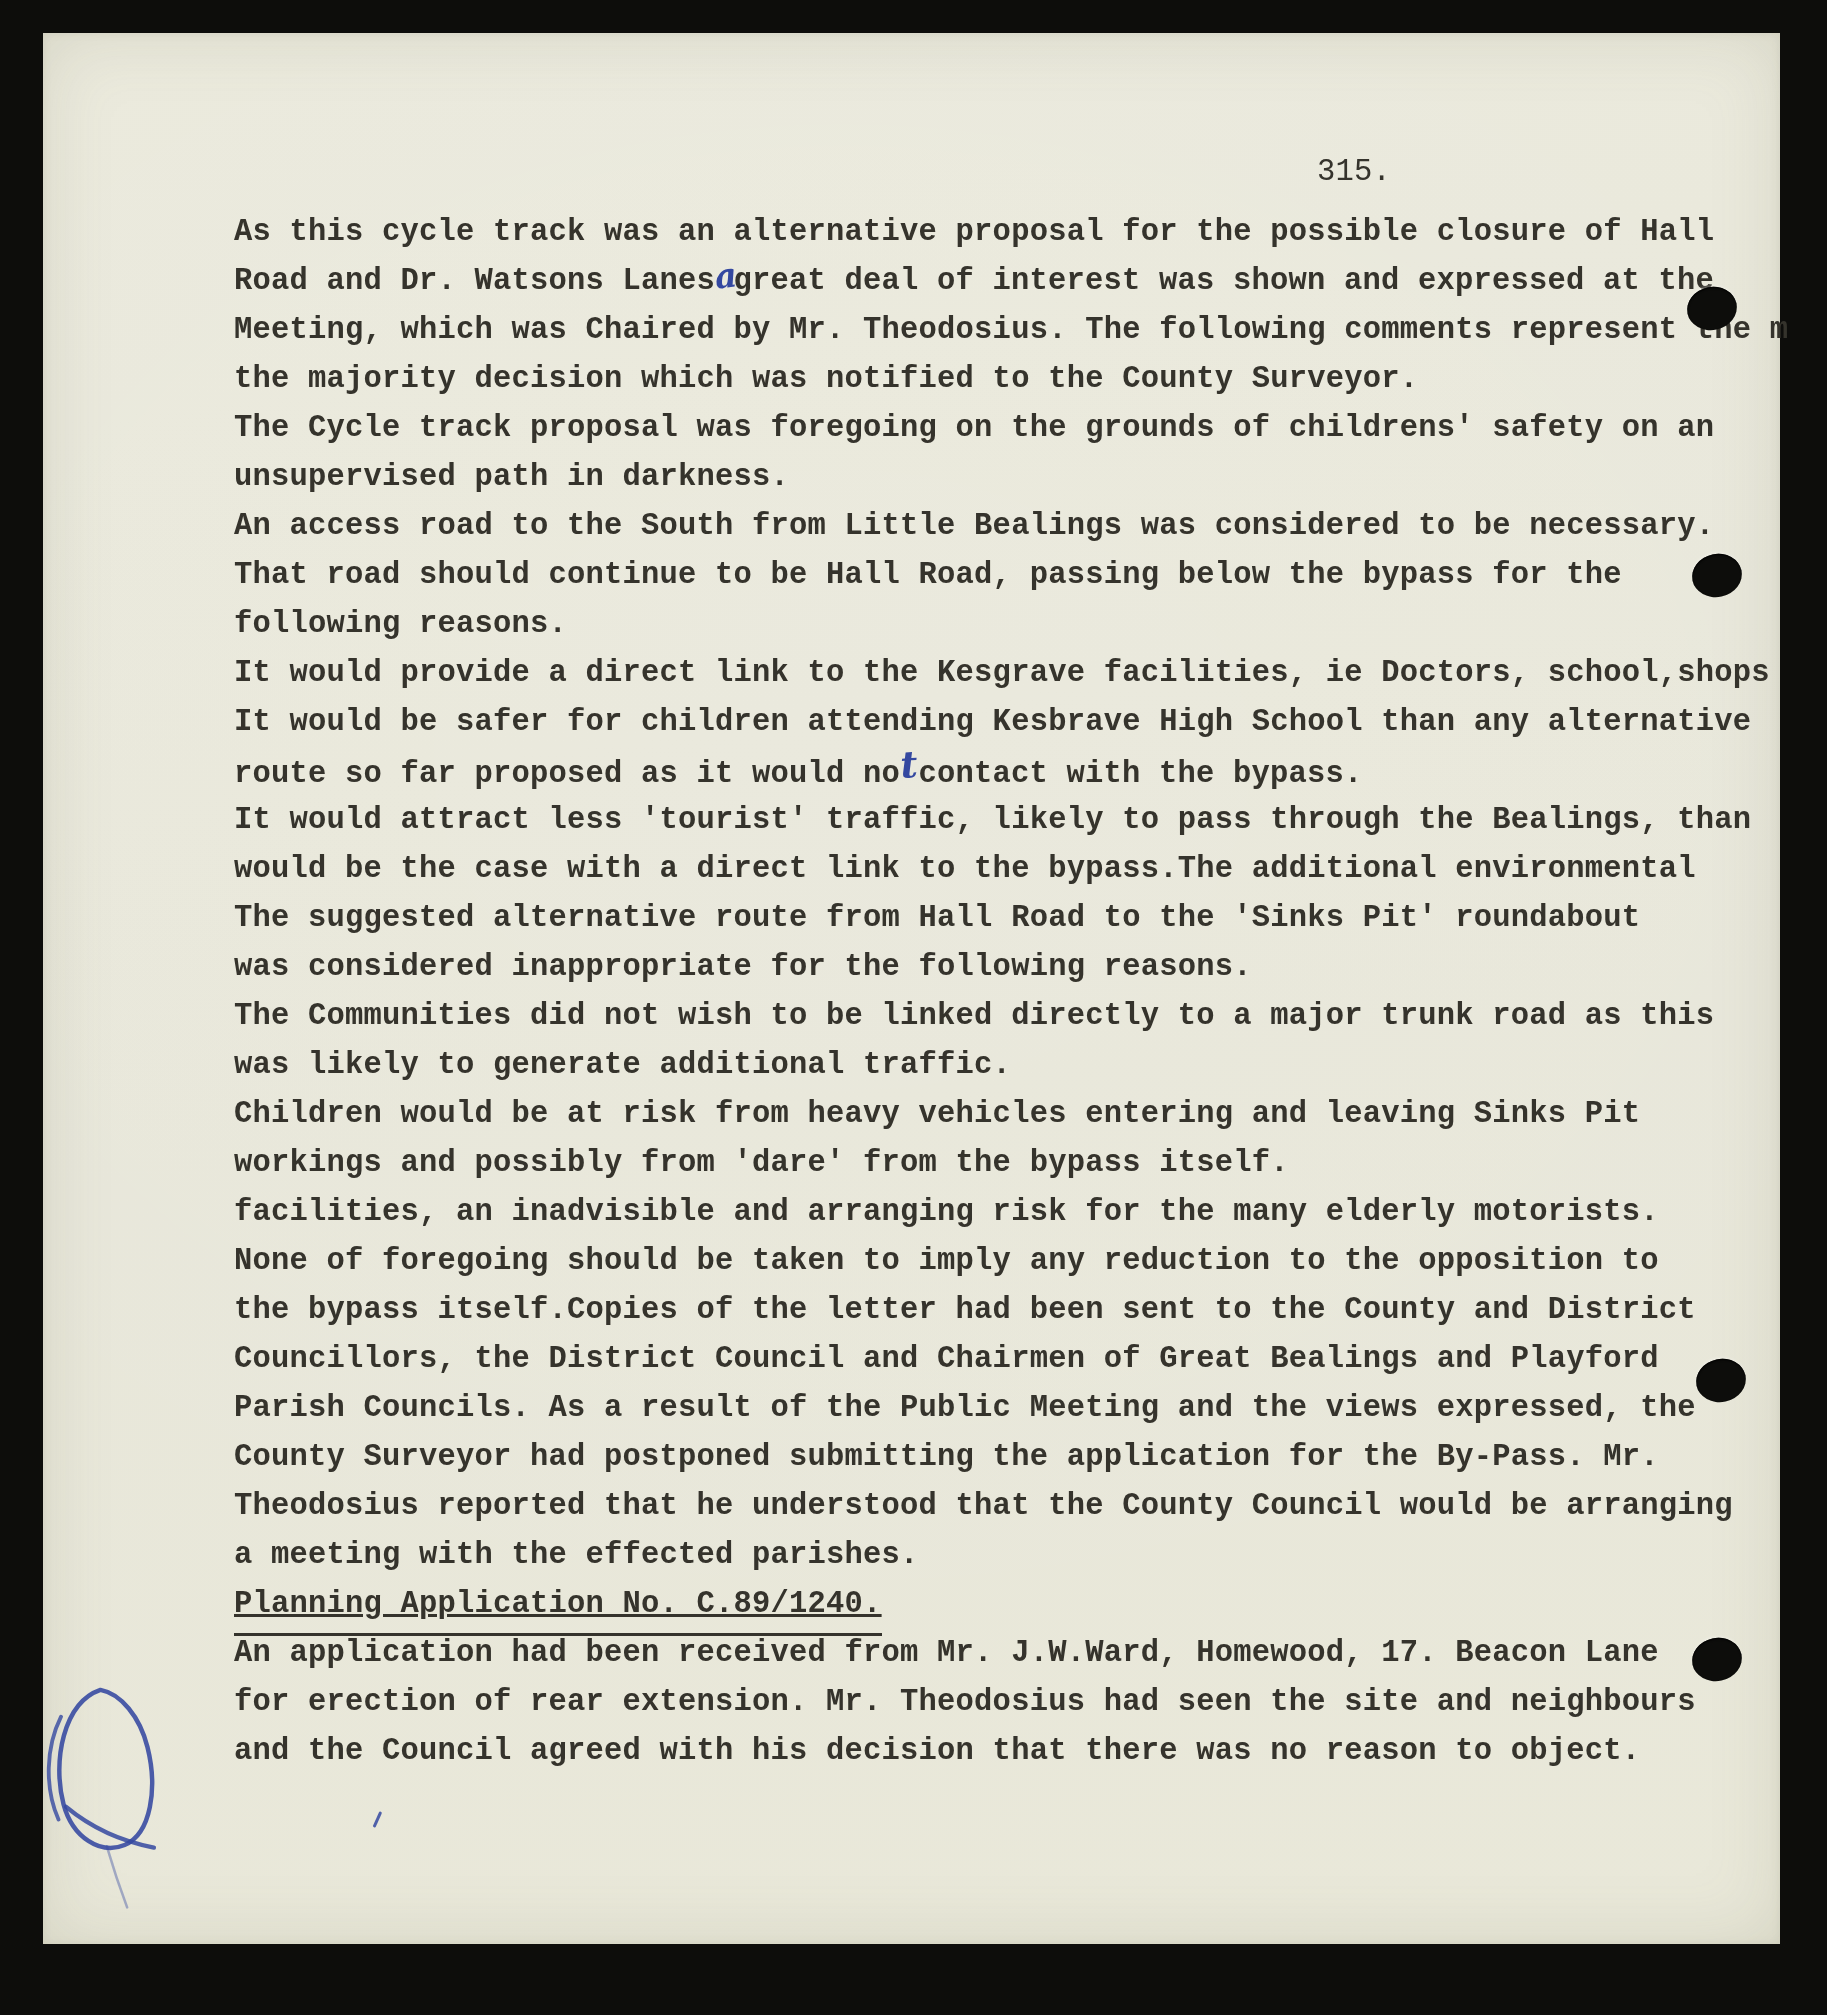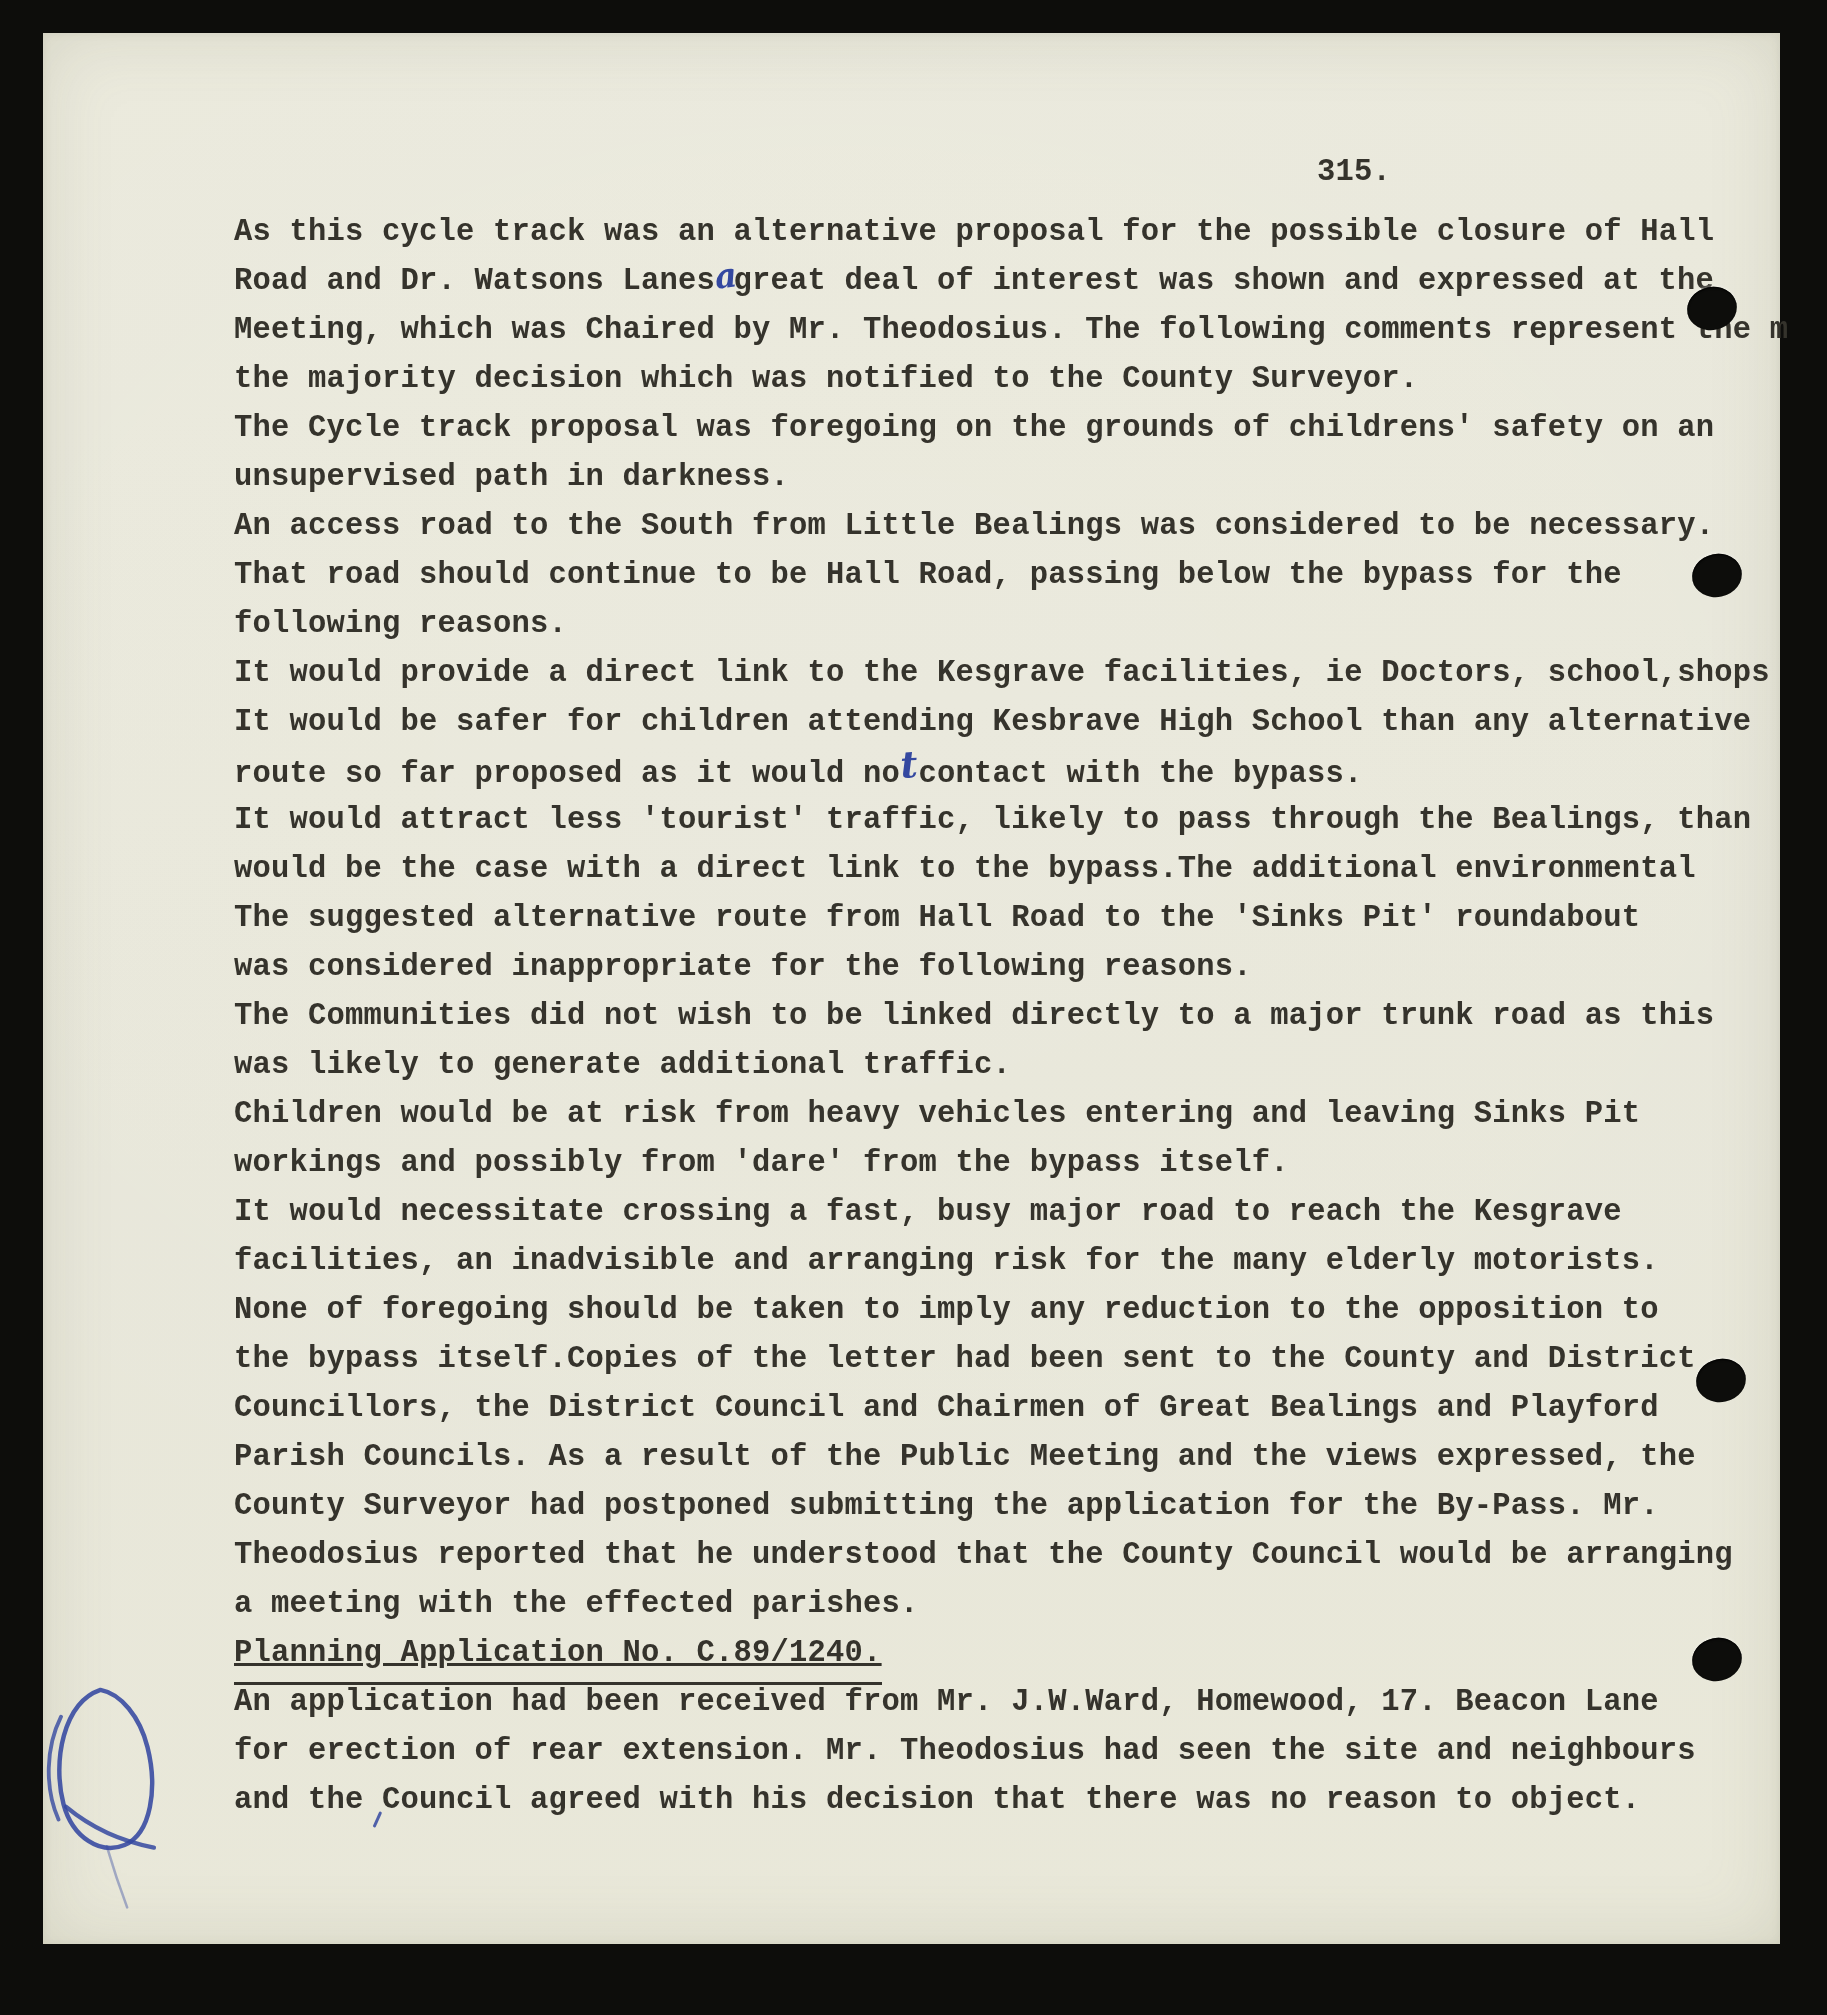--- a/index.html
+++ b/index.html
@@ -11,21 +11,21 @@
   .paper{
     position:absolute;left:43px;top:33px;width:1737px;height:1911px;
     background:
       radial-gradient(130% 90% at 46% 38%, rgba(255,255,255,0.06), rgba(0,0,0,0) 62%),
       linear-gradient(173deg,#ebeadd 0%,#e8e7da 55%,#e9e8d9 100%);
     background-color:var(--paper,#e9e8db);
     box-shadow:inset 0 0 70px rgba(115,110,82,0.17), inset 0 0 9px rgba(100,95,70,0.10);
   }
   .page-number{
     position:absolute;left:1274px;top:122px;
-    font-size:30.5px;font-weight:bold;letter-spacing:0.2px;
+    font-size:30.5px;font-weight:normal;letter-spacing:0.2px;
     color:var(--ink,#35332c);white-space:pre;
   }
   .textblock{
     position:absolute;left:155px;top:175px;width:1571px;
     color:var(--ink,#35332c);
     margin-left:36px;
   }
   .line{
     height:49px;line-height:49px;white-space:pre;
     font-size:30.5px;font-weight:bold;letter-spacing:0.2px;
@@ -72,21 +72,20 @@
       <div class="line"><span class="seg-typed">It would be safer for children attending Kesbrave High School than any alternative</span></div>
       <div class="line"><span class="seg-typed">route so far proposed as it would no</span><span class="seg-ink tall">t</span><span class="seg-typed">contact with the bypass.</span></div>
       <div class="line"><span class="seg-typed">It would attract less 'tourist' traffic, likely to pass through the Bealings, than</span></div>
       <div class="line"><span class="seg-typed">would be the case with a direct link to the bypass.The additional environmental</span></div>
       <div class="line"><span class="seg-typed">The suggested alternative route from Hall Road to the 'Sinks Pit' roundabout</span></div>
       <div class="line"><span class="seg-typed">was considered inappropriate for the following reasons.</span></div>
       <div class="line"><span class="seg-typed">The Communities did not wish to be linked directly to a major trunk road as this</span></div>
       <div class="line"><span class="seg-typed">was likely to generate additional traffic.</span></div>
       <div class="line"><span class="seg-typed">Children would be at risk from heavy vehicles entering and leaving Sinks Pit</span></div>
       <div class="line"><span class="seg-typed">workings and possibly from 'dare' from the bypass itself.</span></div>
-      <div class="line"><span class="seg-typed">It would necessitate crossing a fast, busy major road to reach the Kesgrave</span></div>
       <div class="line"><span class="seg-typed">facilities, an inadvisible and arranging risk for the many elderly motorists.</span></div>
       <div class="line"><span class="seg-typed">None of foregoing should be taken to imply any reduction to the opposition to</span></div>
       <div class="line"><span class="seg-typed">the bypass itself.Copies of the letter had been sent to the County and District</span></div>
       <div class="line"><span class="seg-typed">Councillors, the District Council and Chairmen of Great Bealings and Playford</span></div>
       <div class="line"><span class="seg-typed">Parish Councils. As a result of the Public Meeting and the views expressed, the</span></div>
       <div class="line"><span class="seg-typed">County Surveyor had postponed submitting the application for the By-Pass. Mr.</span></div>
       <div class="line"><span class="seg-typed">Theodosius reported that he understood that the County Council would be arranging</span></div>
       <div class="line"><span class="seg-typed">a meeting with the effected parishes.</span></div>
       <div class="line"><span class="seg-underline">Planning Application No. C.89/1240.</span></div>
       <div class="line"><span class="seg-typed">An application had been received from Mr. J.W.Ward, Homewood, 17. Beacon Lane</span></div>

